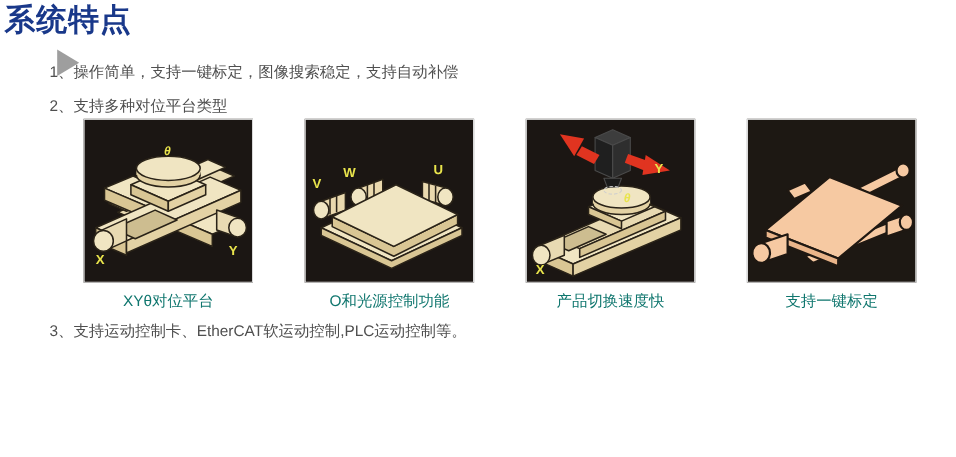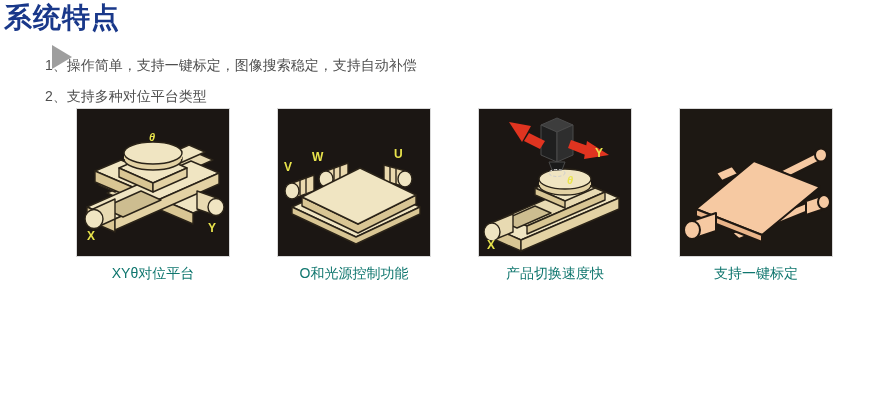--- a/index.html
+++ b/index.html
@@ -180,15 +180,16 @@
             <ellipse cx="12" cy="121" rx="8" ry="9" fill="#f6c9a2"></ellipse>
           </g>
         </svg>
       </div>
       <div class="platform-caption">支持一键标定</div>
     </div>
 
   </div>
 
   <div class="features-bottom">
+    <p>3、支持运动控制卡、EtherCAT软运动控制,PLC运动控制等。</p>
   </div>
 
 </div>
 
 </body></html>

